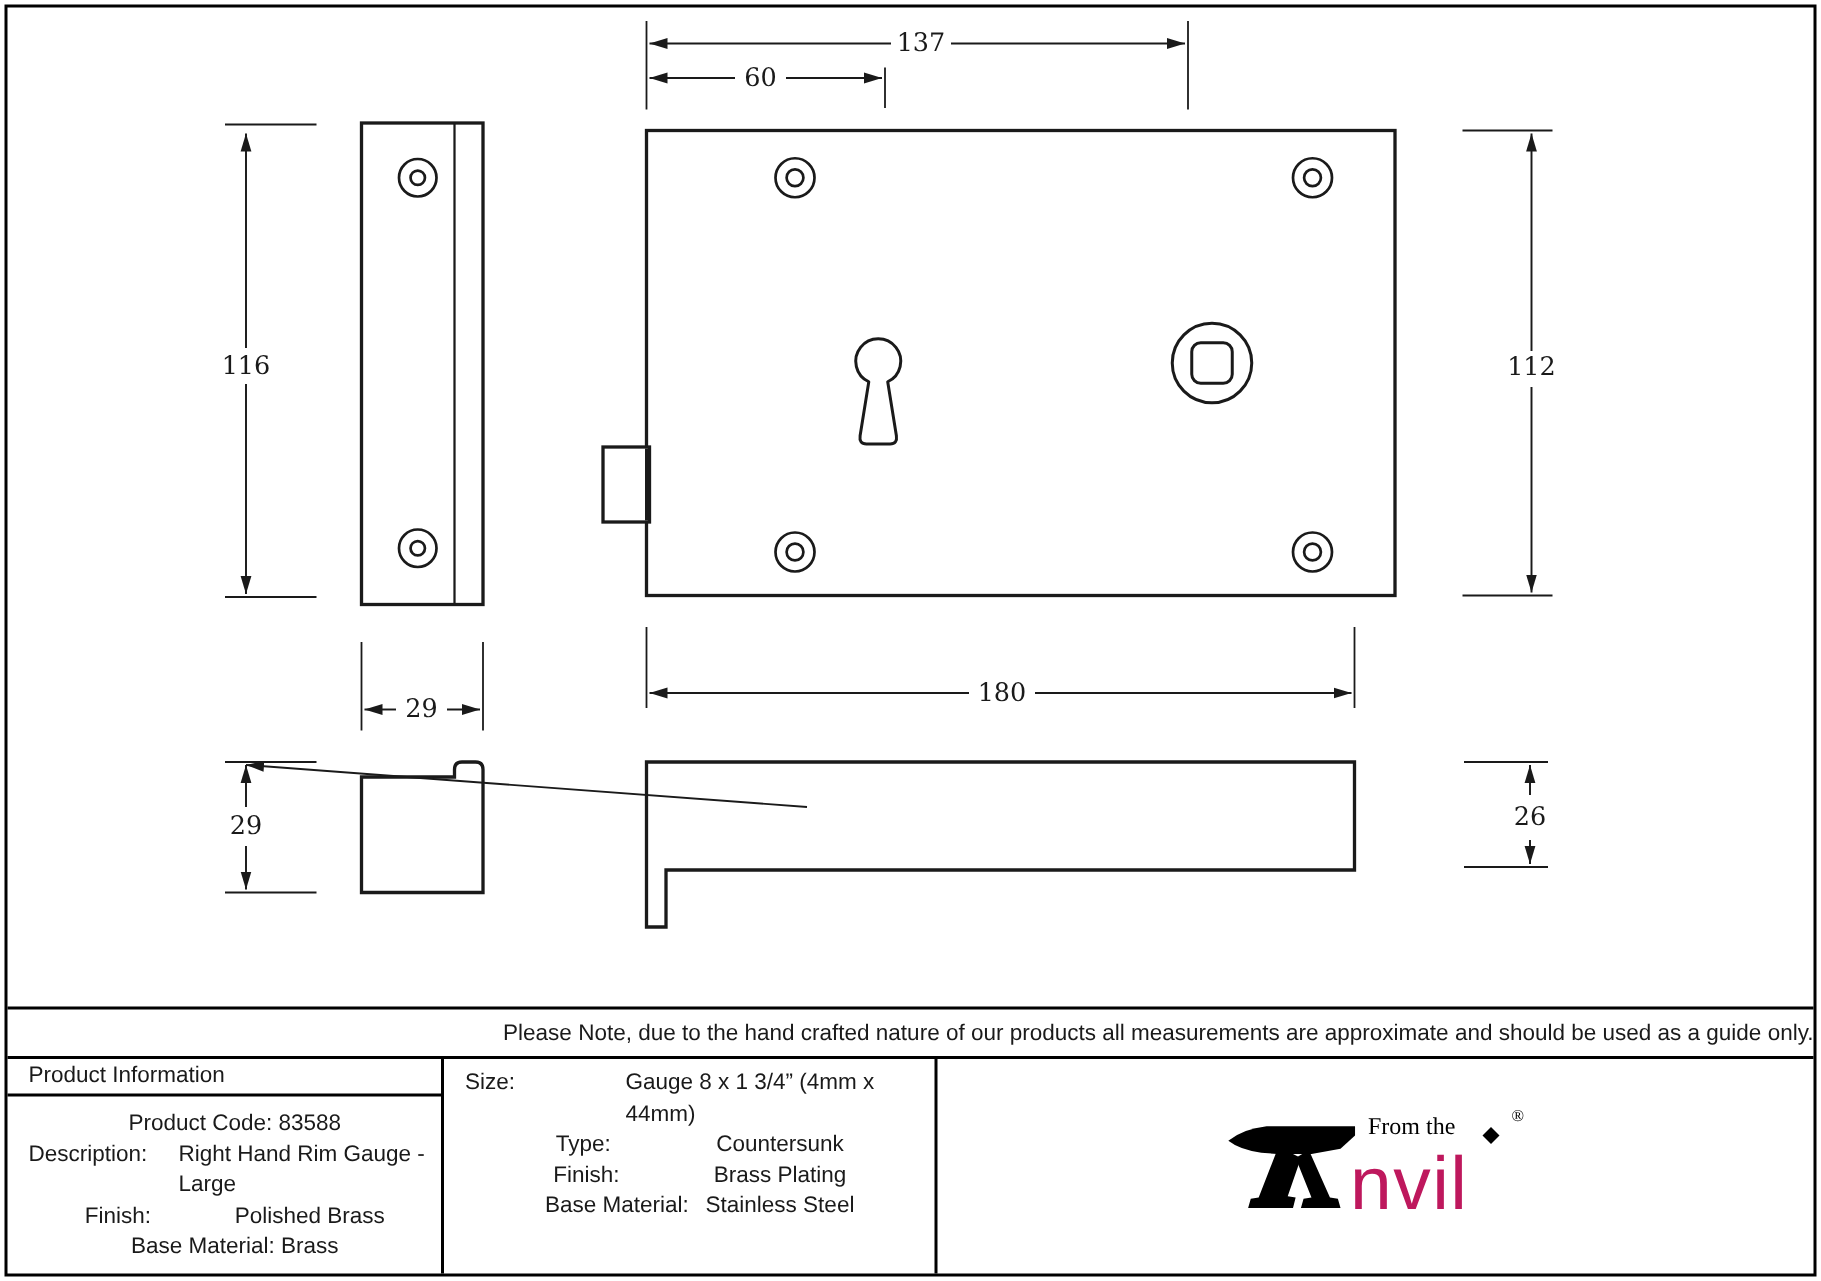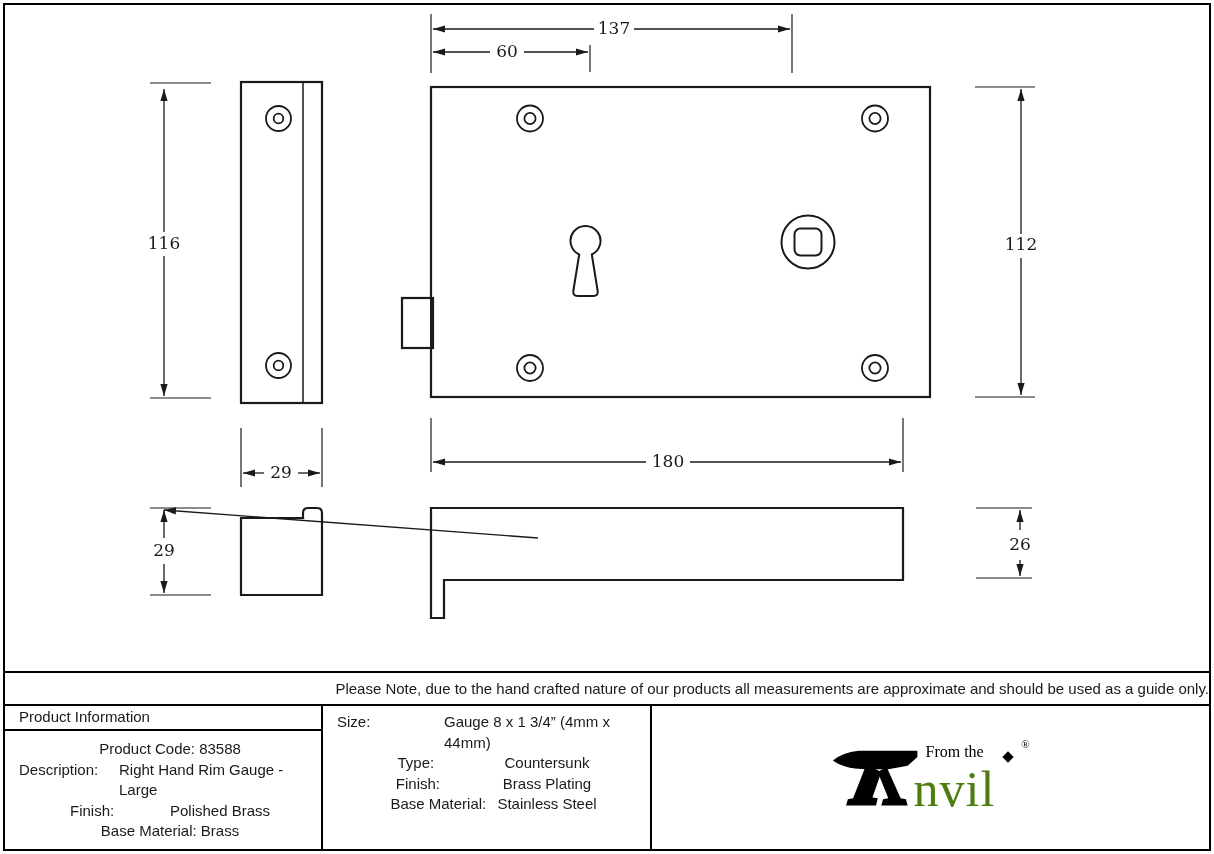--- a/index.html
+++ b/index.html
@@ -15,40 +15,40 @@
   .note-row{
     position:absolute;left:5px;right:5px;top:671px;height:31px;
     border-top:2px solid #000;border-bottom:2px solid #000;
     display:flex;align-items:center;padding-left:15px;font-size:15px;justify-content:flex-end;
   }
 
   
   .spec-table{position:absolute;left:5px;right:5px;top:704px;height:145px;display:flex;}
   .col{box-sizing:border-box;height:100%;}
   .col + .col{border-left:2px solid #000;}
-  .col-product{width:316px;}
+  .col-product{width:289px;}
   .col-pack{width:322px;}
   .col-fixing{width:329px;}
   .col-logo{flex:1;display:flex;align-items:center;justify-content:center;text-align:right;}
   .col-header{
     box-sizing:border-box;height:27px;border-bottom:2px solid #000;
     display:flex;align-items:center;padding-left:14px;font-size:15px;
   }
   .col-body{padding:8px 0 0 14px;font-size:15px;line-height:20.5px;}
   .kv-row{display:flex;justify-content:center;}
   .kv-label{width:100px;flex:none;}
   .col-fixing .kv-label{width:107px;}
   .pack-item{display:block;}
 
   
   .logo{position:relative;width:198px;height:74px;}
   .anvil-glyph{position:absolute;left:0;top:6px;}
   .logo-name{
-    position:absolute;left:82px;bottom:0px;font-family:Liberation Serif, serif;
-    font-size:50px;line-height:1;color:#4d7c0f;font-weight:400;letter-spacing:1px;
+    position:absolute;left:82px;bottom:0px;font-family:Liberation Sans, sans-serif;
+    font-size:50px;line-height:1;color:#be185d;font-weight:400;letter-spacing:1px;
   }
   .logo-fromthe{
     position:absolute;left:94px;top:3px;font-family:"Liberation Serif",serif;
     font-size:16px;color:#000;
   }
   .logo-diamond{
     position:absolute;left:172px;top:13px;width:8px;height:8px;background:#000;
     transform:rotate(45deg);
   }
   .logo-reg{

